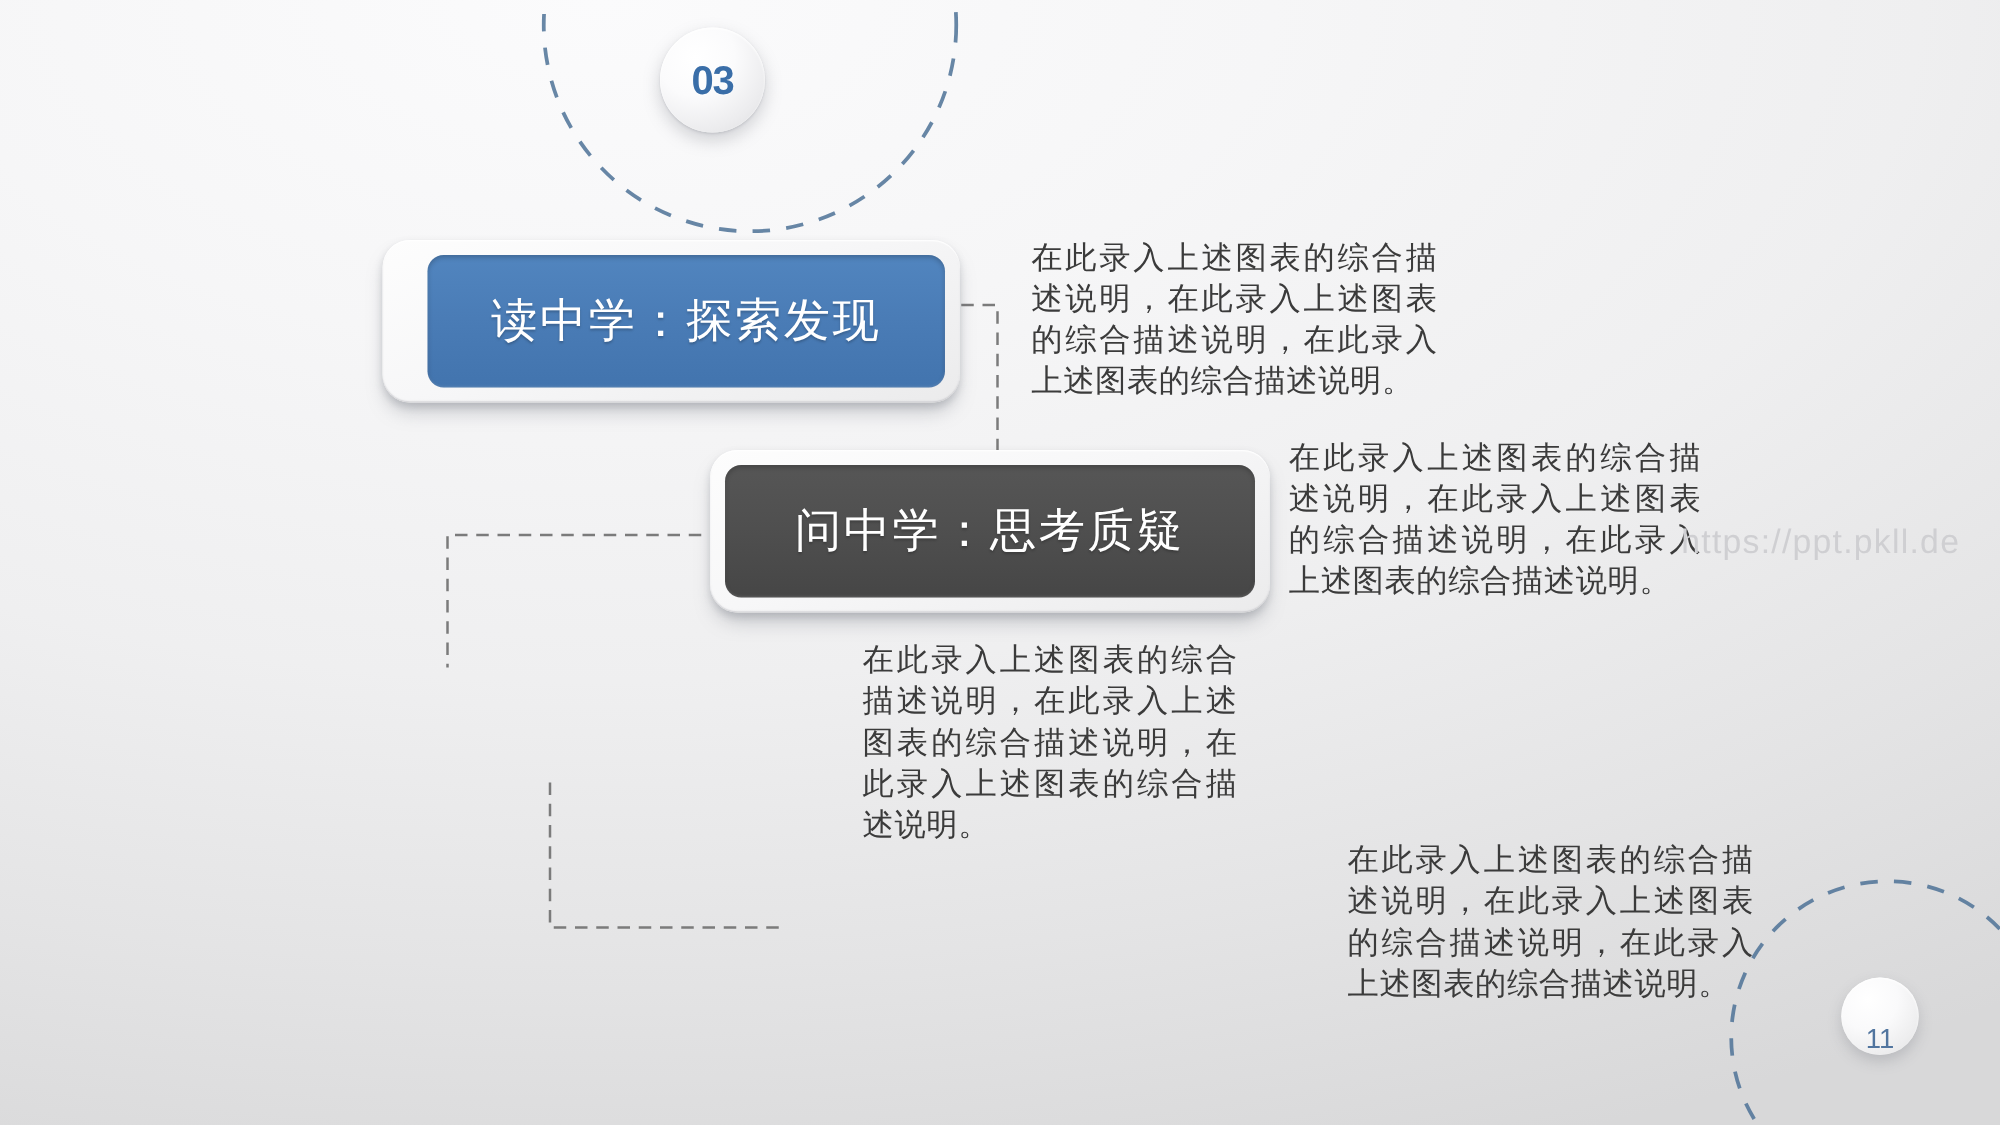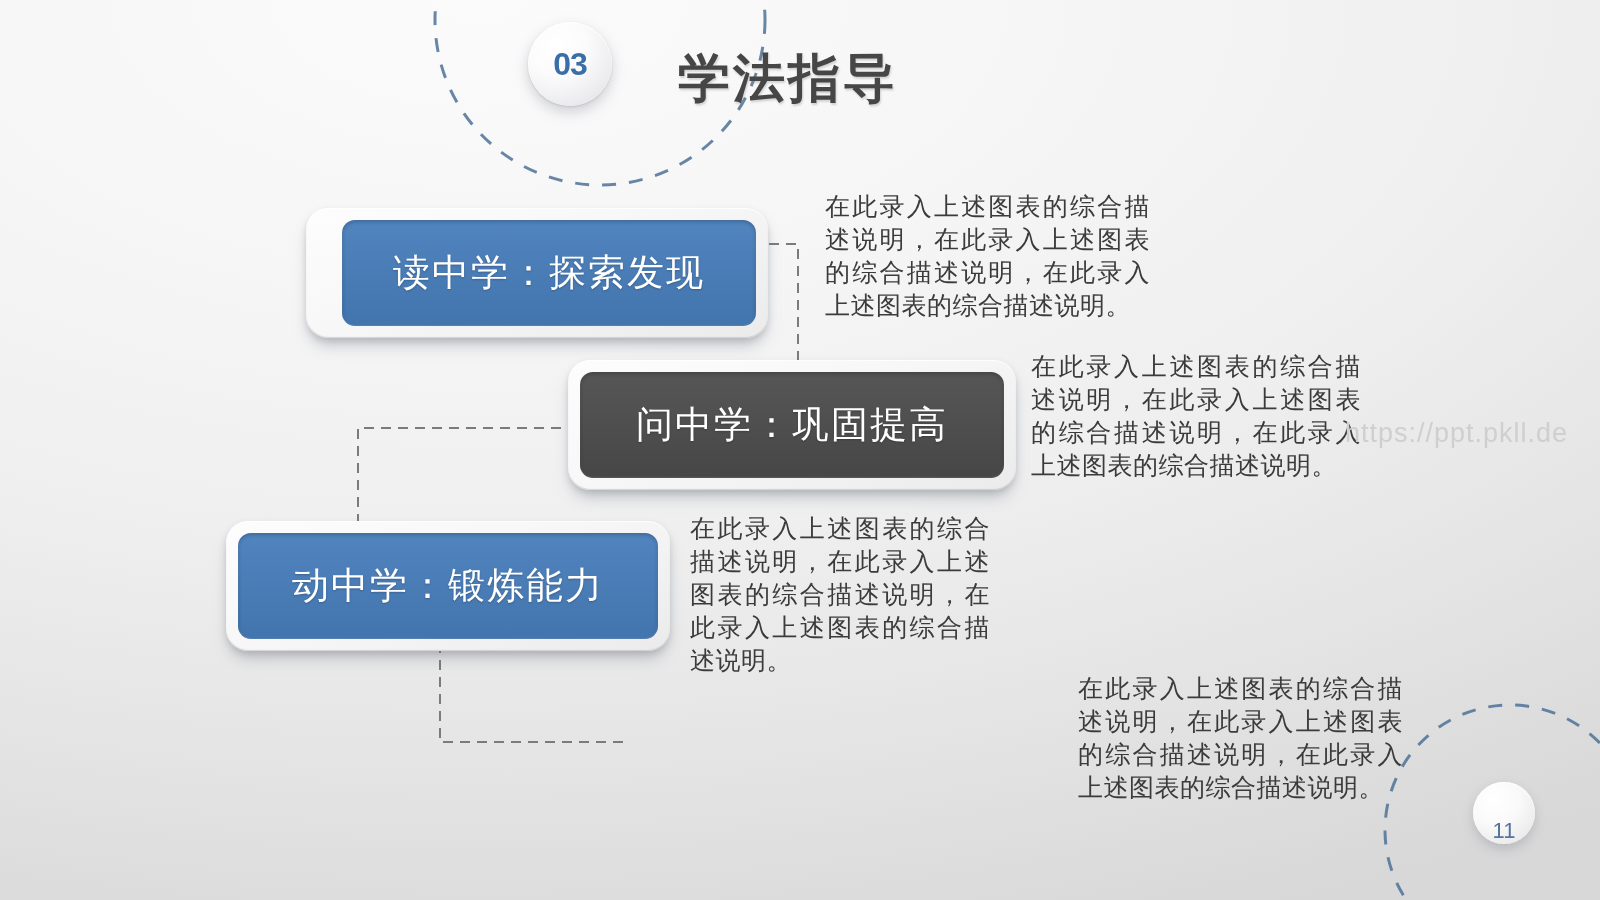--- a/index.html
+++ b/index.html
@@ -110,21 +110,21 @@
   }
   .card-label {
     color: #ffffff;
     font-size: 37px;
     letter-spacing: 2px;
     white-space: nowrap;
     text-shadow: 0 1px 2px rgba(0,0,0,0.22);
   }
 
   
-  .card-1 { left: 306px; top: 208px; width: 414px; height: 106px; padding-left: 36px; }
+  .card-1 { left: 306px; top: 192px; width: 414px; height: 106px; padding-left: 36px; }
   .card-1 .card-inner { width: 100%; }
   .card-2 { left: 568px; top: 360px; width: 424px; height: 106px; }
   .card-3 { left: 226px; top: 521px; width: 420px; height: 106px; }
   .card-4 { left: 617px; top: 684px; width: 420px; height: 106px; }
 
   
   .desc {
     position: absolute;
     color: #3b3b3b;
     font-size: 25px;
@@ -181,21 +181,20 @@
   </svg>
 
   <svg class="arc-svg arc-bottom" width="260" height="260">
     <circle cx="130" cy="130" r="125" fill="none" stroke="#4d7296" stroke-width="3" stroke-dasharray="14 13" opacity="0.85"></circle>
   </svg>
 
   <div class="header">
     <div class="num-badge">
       <span class="num-badge-text">03</span>
     </div>
-    <div class="slide-title">学法指导</div>
   </div>
 
   <svg class="connector" style="left:714px; top:236px;" width="110" height="136">
     <path class="conn-line" d="M 4 8 L 84 8 L 84 132"></path>
   </svg>
 
   <svg class="connector" style="left:352px; top:420px;" width="230" height="120">
     <path class="conn-line" d="M 226 8 L 6 8 L 6 114"></path>
   </svg>
 
@@ -204,29 +203,24 @@
   </svg>
 
   <div class="card card-1">
     <div class="card-inner blue">
       <span class="card-label">读中学：探索发现</span>
     </div>
   </div>
 
   <div class="card card-2">
     <div class="card-inner dark">
-      <span class="card-label">问中学：巩固提高</span>
+      <span class="card-label">问中学：思考质疑</span>
     </div>
   </div>
 
-  <div class="card card-3">
-    <div class="card-inner blue">
-      <span class="card-label">动中学：锻炼能力</span>
-    </div>
-  </div>
 
 
   <div class="desc desc-1">在此录入上述图表的综合描述说明，在此录入上述图表的综合描述说明，在此录入上述图表的综合描述说明。</div>
   <div class="desc desc-2">在此录入上述图表的综合描述说明，在此录入上述图表的综合描述说明，在此录入上述图表的综合描述说明。</div>
   <div class="desc desc-3">在此录入上述图表的综合描述说明，在此录入上述图表的综合描述说明，在此录入上述图表的综合描述说明。</div>
   <div class="desc desc-4">在此录入上述图表的综合描述说明，在此录入上述图表的综合描述说明，在此录入上述图表的综合描述说明。</div>
 
   <div class="watermark">https://ppt.pkll.de</div>
 
   <div class="page-badge">

